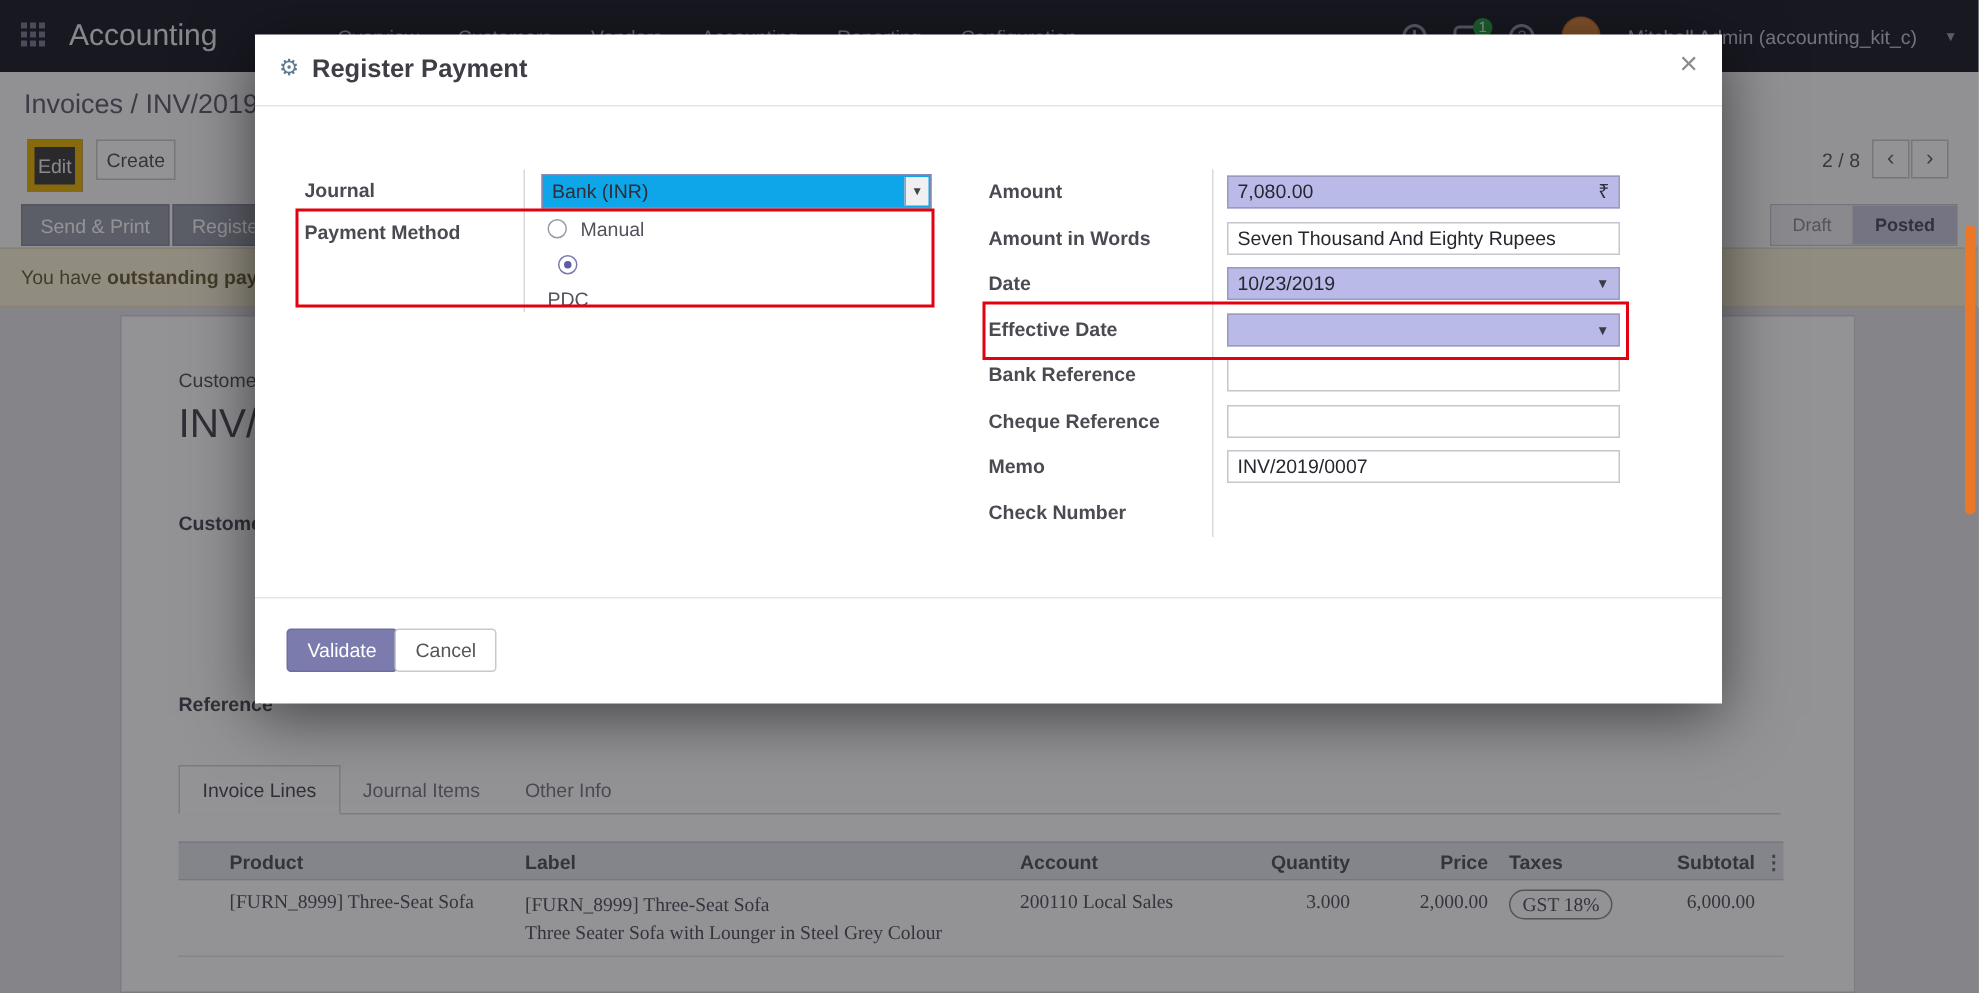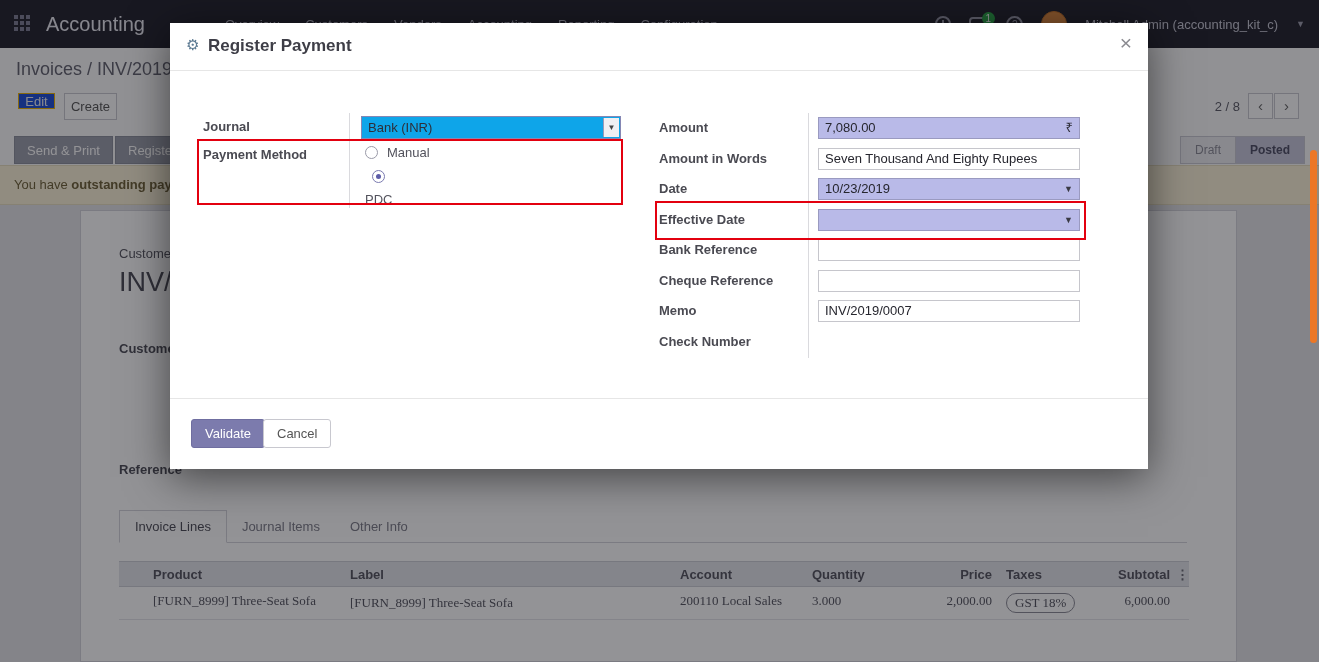--- a/index.html
+++ b/index.html
@@ -21,21 +21,21 @@
   .badge { position:absolute; top:-7px; right:-9px; background:#28a745; color:#fff; font-size:10px; border-radius:8px; padding:0 4px; line-height:13px; }
   .help-icon { width:17px; height:17px; border:2px solid #9b9bac; border-radius:50%; color:#9b9bac; font-size:10px; text-align:center; line-height:13px; }
   .avatar { width:26px; height:26px; border-radius:50%; background:#e0893c; border:1px solid #c97326; }
   .user-name { color:#c5c5d2; white-space:nowrap; }
   .caret { font-size:9px; color:#9b9bac; }
 
   
   .control-panel { position:absolute; left:0; top:48px; width:100%; height:117px; background:#fbfbfc; }
   .breadcrumb { position:absolute; left:16px; top:11px; font-size:18px; color:#62626e; cursor:pointer; white-space:nowrap; }
   .btn { display:inline-flex; align-items:center; justify-content:center; font-size:13px; cursor:pointer; }
-  .btn-edit { position:absolute; left:18px; top:45px; width:37px; height:16px; background:#1d4ed8; color:#ededf0; border:1px solid #eab308; }
+  .btn-edit { position:absolute; left:18px; top:45px; width:37px; height:35px; background:#404040; color:#ededf0; border:5px solid #eab308; }
   .btn-create { position:absolute; left:64px; top:45px; width:53px; height:27px; background:#fff; color:#555; border:1px solid #c8c8cf; }
   .pager { position:absolute; right:79px; top:51px; font-size:13px; color:#5a5a64; }
   .pg-btn { position:absolute; top:45px; width:25px; height:26px; background:#fff; border:1px solid #c8c8cf; color:#666; font-size:15px; text-align:center; line-height:23px; cursor:pointer; }
   .pg-prev { right:46px; }
   .pg-next { right:20px; }
   .btn-action { position:absolute; top:88px; height:28px; background:#9a9daa; color:#fff; padding:0 12px; border:1px solid #8b8e9c; }
   .act-send { left:14px; }
   .act-register { left:115px; }
   .statusbar { position:absolute; right:14px; top:88px; height:28px; display:flex; border:1px solid #c9c9d2; font-size:12px; overflow:hidden; }
   .status-pill { padding:0 14px; line-height:26px; cursor:pointer; }
@@ -55,21 +55,21 @@
   .reference-label { left:38px; top:251px; }
   .tabs { position:absolute; left:38px; top:300px; right:49px; height:32px; border-bottom:1px solid #d4d4da; display:flex; align-items:flex-end; }
   .tab { padding:8px 15px; font-size:13px; color:#7c7c88; cursor:pointer; }
   .tab.active { background:#fff; border:1px solid #d4d4da; border-bottom:1px solid #fff; color:#4c4c56; margin-bottom:-1px; }
   .grid { position:absolute; left:38px; top:350px; width:1070px; font-size:13px; color:#53535e; }
   .grid-header { display:flex; background:#e4e5eb; border-top:1px solid #cdced6; border-bottom:1px solid #cdced6; font-weight:bold; height:26px; align-items:center; }
   .grid-row { display:flex; border-bottom:1px solid #e3e3e9; padding:6px 0; align-items:flex-start; background:#fff; cursor:pointer;font-family:Liberation Serif, serif; }
   .c-product { width:227px; padding-left:34px; }
   .c-label { width:326px; padding-left:4px; }
   .c-account { width:140px; padding-left:8px; }
-  .c-qty { width:88px; }
+  .c-qty { width:88px; text-align:right; }
   .c-price { width:92px; text-align:right; }
   .c-taxes { width:86px; padding-left:14px; }
   .c-subtotal { width:92px; text-align:right; }
   .c-kebab { width:19px; text-align:right; color:#6b6b76; cursor:pointer; }
   .two-line div { line-height:19px; }
   .tax-pill { display:inline-block; border:1px solid #8a8a95; border-radius:10px; padding:1px 8px; font-size:13px; color:#53535e; }
 
   
   .orange-strip { position:absolute; right:2px; top:150px; width:7px; height:193px; background:#ec7726; border-radius:4px; z-index:120; }
 
@@ -180,20 +180,21 @@
         <div class="c-qty">Quantity</div>
         <div class="c-price">Price</div>
         <div class="c-taxes">Taxes</div>
         <div class="c-subtotal">Subtotal</div>
         <div class="c-kebab">⋮</div>
       </div>
       <div class="grid-row">
         <div class="c-product">[FURN_8999] Three-Seat Sofa</div>
         <div class="c-label two-line">
           <div>[FURN_8999] Three-Seat Sofa</div>
+          <div>Three Seater Sofa with Lounger in Steel Grey Colour</div>
         </div>
         <div class="c-account">200110 Local Sales</div>
         <div class="c-qty">3.000</div>
         <div class="c-price">2,000.00</div>
         <div class="c-taxes">
           <span class="tax-pill">GST 18%</span>
         </div>
         <div class="c-subtotal">6,000.00</div>
         <div class="c-kebab"></div>
       </div>

